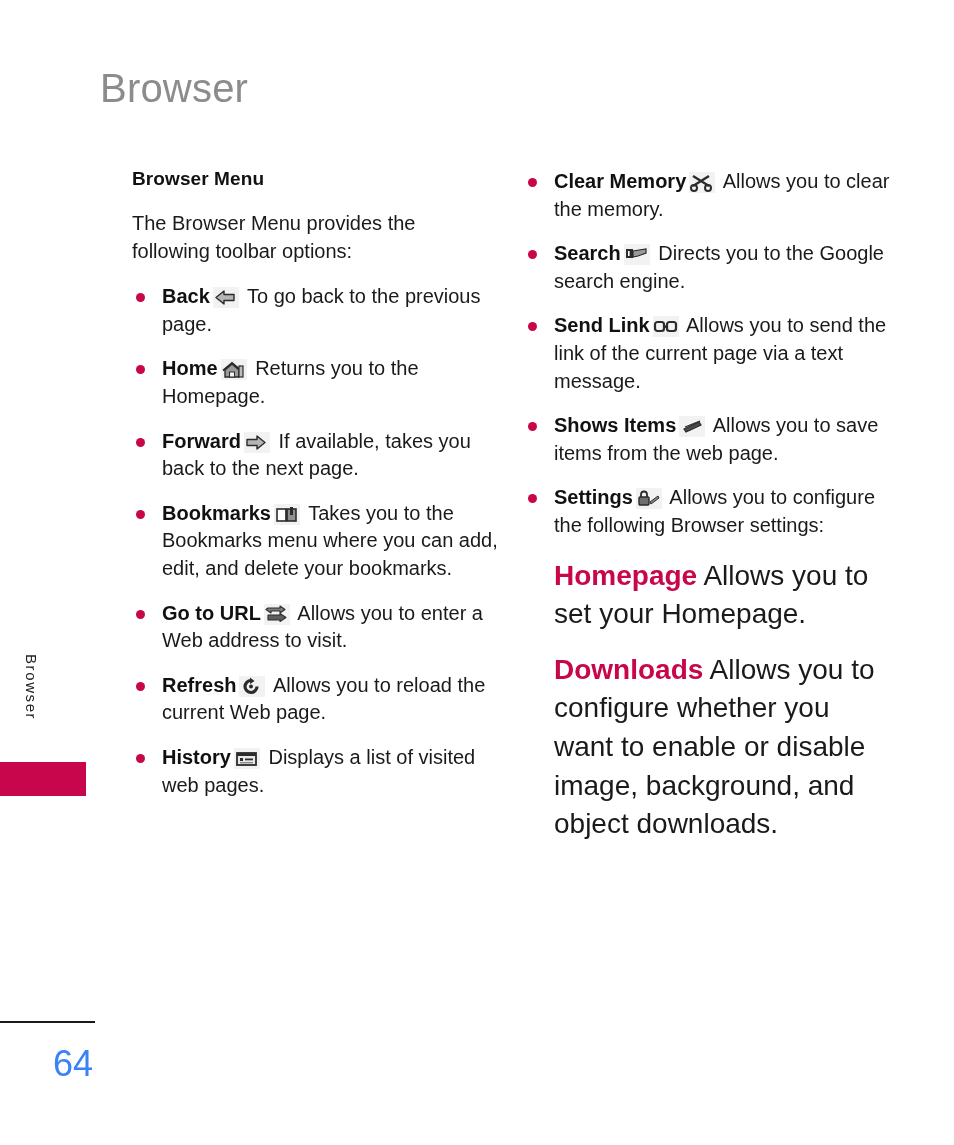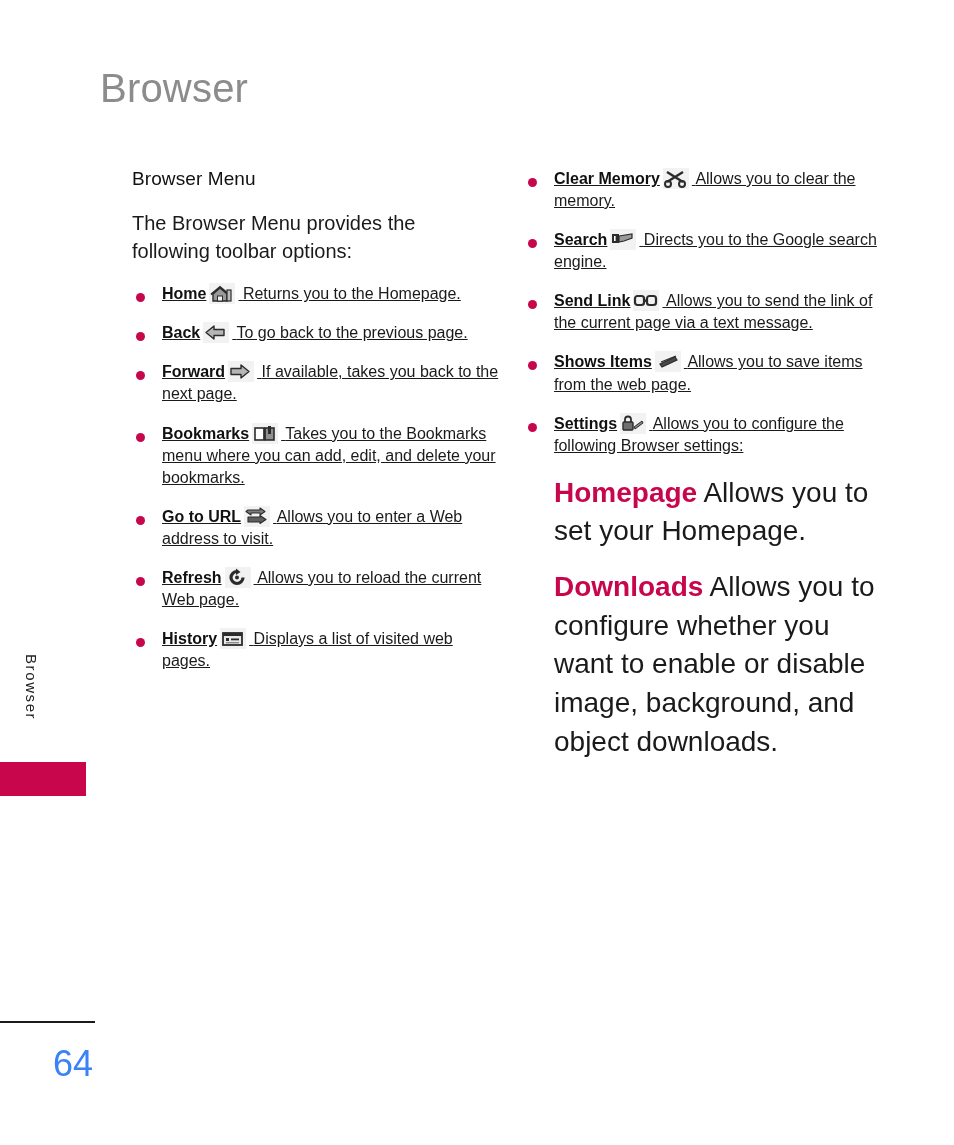--- a/index.html
+++ b/index.html
@@ -77,21 +77,21 @@
   .column {
     position: absolute;
     top: 168px;
     width: 368px;
   }
   #column-left  { left: 132px; }
   #column-right { left: 524px; }
 
   .section-title {
     font-size: 19px;
-    font-weight: normal;
+    font-weight: bold;
     color: #111111;
     margin: 0 0 20px 0;
     letter-spacing: 0.1px;
   }
 
   .intro-paragraph {
     font-size: 20px;
     line-height: 1.38;
     color: #1a1a1a;
     margin: 0 12px 18px 0;
@@ -100,24 +100,23 @@
   
   .bullet-list {
     list-style: none;
     margin: 0;
     padding: 0;
   }
   .bullet-item {
     position: relative;
     padding-left: 30px;
     margin-bottom: 17px;
-    font-size: 16px;
+    font-size: 20px;
     line-height: 1.38;
     color: #1a1a1a;
-    text-decoration: underline;
   }
   .bullet-dot {
     position: absolute;
     left: 4px;
     top: 10px;
     width: 9px;
     height: 9px;
     border-radius: 50%;
     background: #c8064b;
   }
@@ -166,33 +165,33 @@
 <div id="column-left" class="column">
 
   <div class="section-title">Browser Menu</div>
 
   <p class="intro-paragraph">The Browser Menu provides the following toolbar options:</p>
 
   <ul class="bullet-list">
 
     <li class="bullet-item">
       <span class="bullet-dot"></span>
+      <span class="term">Back</span><span class="icon-box"><svg width="26" height="21" viewBox="0 0 26 21">
+            <path d="M11 4 L11 7.5 L21 7.5 L21 13.5 L11 13.5 L11 17 L3 10.5 Z" fill="#b5b5b5" stroke="#2b2b2b" stroke-width="1.4" stroke-linejoin="round"></path>
+          </svg></span> <span>To go back to the previous page.</span>
+    </li>
+
+    <li class="bullet-item">
+      <span class="bullet-dot"></span>
       <span class="term">Home</span><span class="icon-box"><svg width="26" height="21" viewBox="0 0 26 21">
             <path d="M4 11 L11 5 L18 11 L18 18 L4 18 Z" fill="#9a9a9a" stroke="#2b2b2b" stroke-width="1.4"></path>
             <path d="M2 11.5 L11 4 L20 11.5" fill="none" stroke="#2b2b2b" stroke-width="1.8"></path>
             <rect x="8.5" y="13" width="5" height="5" fill="#f2f2f2" stroke="#2b2b2b" stroke-width="1"></rect>
             <rect x="18" y="7" width="4" height="11" fill="#bdbdbd" stroke="#2b2b2b" stroke-width="1.2"></rect>
           </svg></span> <span>Returns you to the Homepage.</span>
-    </li>
-
-    <li class="bullet-item">
-      <span class="bullet-dot"></span>
-      <span class="term">Back</span><span class="icon-box"><svg width="26" height="21" viewBox="0 0 26 21">
-            <path d="M11 4 L11 7.5 L21 7.5 L21 13.5 L11 13.5 L11 17 L3 10.5 Z" fill="#b5b5b5" stroke="#2b2b2b" stroke-width="1.4" stroke-linejoin="round"></path>
-          </svg></span> <span>To go back to the previous page.</span>
     </li>
 
     <li class="bullet-item">
       <span class="bullet-dot"></span>
       <span class="term">Forward</span><span class="icon-box"><svg width="26" height="21" viewBox="0 0 26 21">
             <path d="M13 4 L13 7.5 L3 7.5 L3 13.5 L13 13.5 L13 17 L21 10.5 Z" fill="#b5b5b5" stroke="#2b2b2b" stroke-width="1.4" stroke-linejoin="round"></path>
           </svg></span> <span>If available, takes you back to the next page.</span>
     </li>
 
     <li class="bullet-item">

